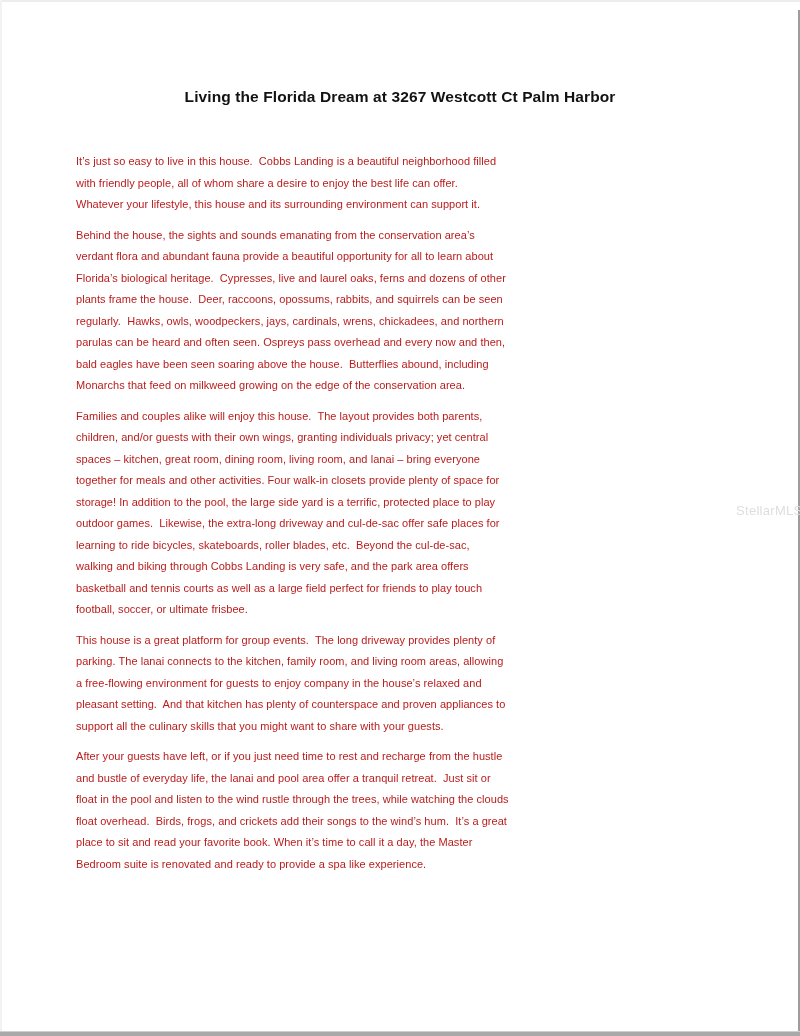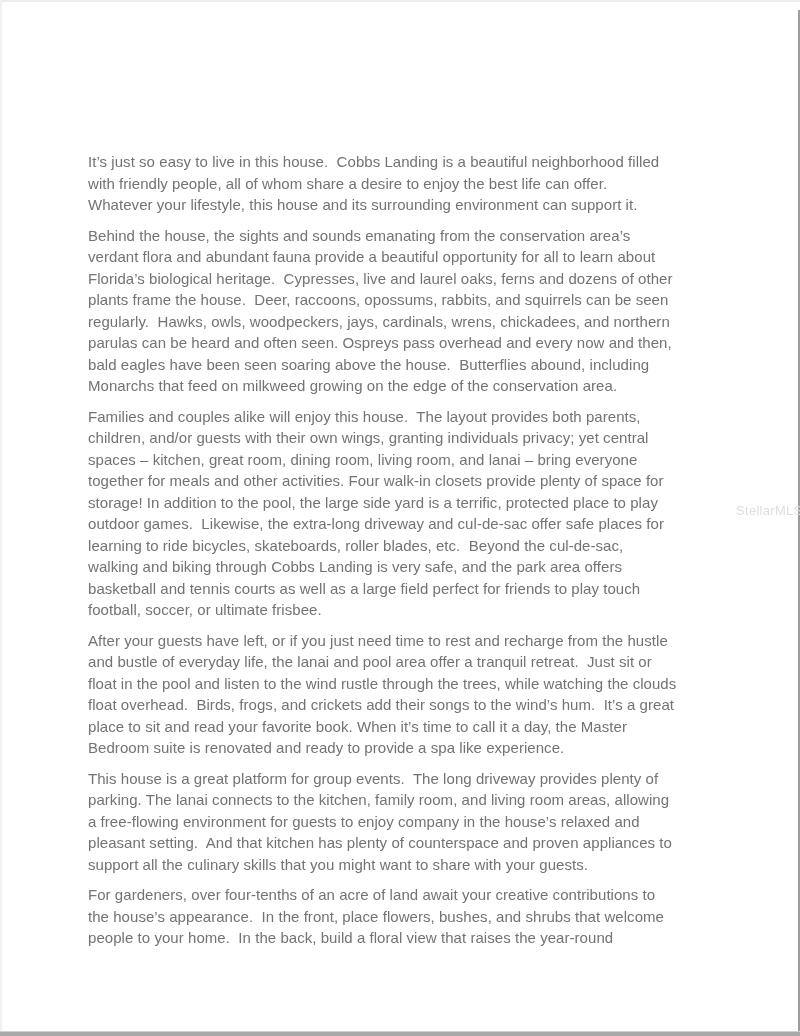--- a/index.html
+++ b/index.html
@@ -51,25 +51,25 @@
     margin: 0;
     text-align: center;
     font-size: 15.5px;
     font-weight: bold;
     color: #121212;
     letter-spacing: 0.1px;
   }
   .body-text {
     position: absolute;
     top: 151px;
-    left: 88px;
+    left: 76px;
     width: 700px;
-    font-size: 15px;
+    font-size: 11px;
     line-height: 21.5px;
-    color: #737373;
+    color: #b91c1c;
   }
   .body-text p {
     margin: 0 0 9px 0;
     white-space: pre;           
     letter-spacing: 0.05px;
   }
   .watermark {
     position: absolute;
     top: 503px;
     left: 736px;
@@ -82,20 +82,21 @@
 </head>
 <body>
 
 <div class="page">
 
   <div class="edge-top"></div>
   <div class="edge-left"></div>
   <div class="edge-right"></div>
   <div class="edge-bottom"></div>
 
+  <h1 class="doc-title">Living the Florida Dream at 3267 Westcott Ct Palm Harbor</h1>
 
   <div class="body-text">
     <p>It’s just so easy to live in this house.  Cobbs Landing is a beautiful neighborhood filled
 with friendly people, all of whom share a desire to enjoy the best life can offer.
 Whatever your lifestyle, this house and its surrounding environment can support it.</p>
     <p>Behind the house, the sights and sounds emanating from the conservation area’s
 verdant flora and abundant fauna provide a beautiful opportunity for all to learn about
 Florida’s biological heritage.  Cypresses, live and laurel oaks, ferns and dozens of other
 plants frame the house.  Deer, raccoons, opossums, rabbits, and squirrels can be seen
 regularly.  Hawks, owls, woodpeckers, jays, cardinals, wrens, chickadees, and northern
@@ -105,31 +106,28 @@
     <p>Families and couples alike will enjoy this house.  The layout provides both parents,
 children, and/or guests with their own wings, granting individuals privacy; yet central
 spaces – kitchen, great room, dining room, living room, and lanai – bring everyone
 together for meals and other activities. Four walk-in closets provide plenty of space for
 storage! In addition to the pool, the large side yard is a terrific, protected place to play
 outdoor games.  Likewise, the extra-long driveway and cul-de-sac offer safe places for
 learning to ride bicycles, skateboards, roller blades, etc.  Beyond the cul-de-sac,
 walking and biking through Cobbs Landing is very safe, and the park area offers
 basketball and tennis courts as well as a large field perfect for friends to play touch
 football, soccer, or ultimate frisbee.</p>
+    <p>This house is a great platform for group events.  The long driveway provides plenty of
+parking. The lanai connects to the kitchen, family room, and living room areas, allowing
+a free-flowing environment for guests to enjoy company in the house’s relaxed and
+pleasant setting.  And that kitchen has plenty of counterspace and proven appliances to
+support all the culinary skills that you might want to share with your guests.</p>
     <p>After your guests have left, or if you just need time to rest and recharge from the hustle
 and bustle of everyday life, the lanai and pool area offer a tranquil retreat.  Just sit or
 float in the pool and listen to the wind rustle through the trees, while watching the clouds
 float overhead.  Birds, frogs, and crickets add their songs to the wind’s hum.  It’s a great
 place to sit and read your favorite book. When it’s time to call it a day, the Master
 Bedroom suite is renovated and ready to provide a spa like experience.</p>
-    <p>This house is a great platform for group events.  The long driveway provides plenty of
-parking. The lanai connects to the kitchen, family room, and living room areas, allowing
-a free-flowing environment for guests to enjoy company in the house’s relaxed and
-pleasant setting.  And that kitchen has plenty of counterspace and proven appliances to
-support all the culinary skills that you might want to share with your guests.</p>
-    <p>For gardeners, over four-tenths of an acre of land await your creative contributions to
-the house’s appearance.  In the front, place flowers, bushes, and shrubs that welcome
-people to your home.  In the back, build a floral view that raises the year-round</p>
   </div>
 
   <div class="watermark">StellarMLS</div>
 
 </div>
 
 </body></html>

